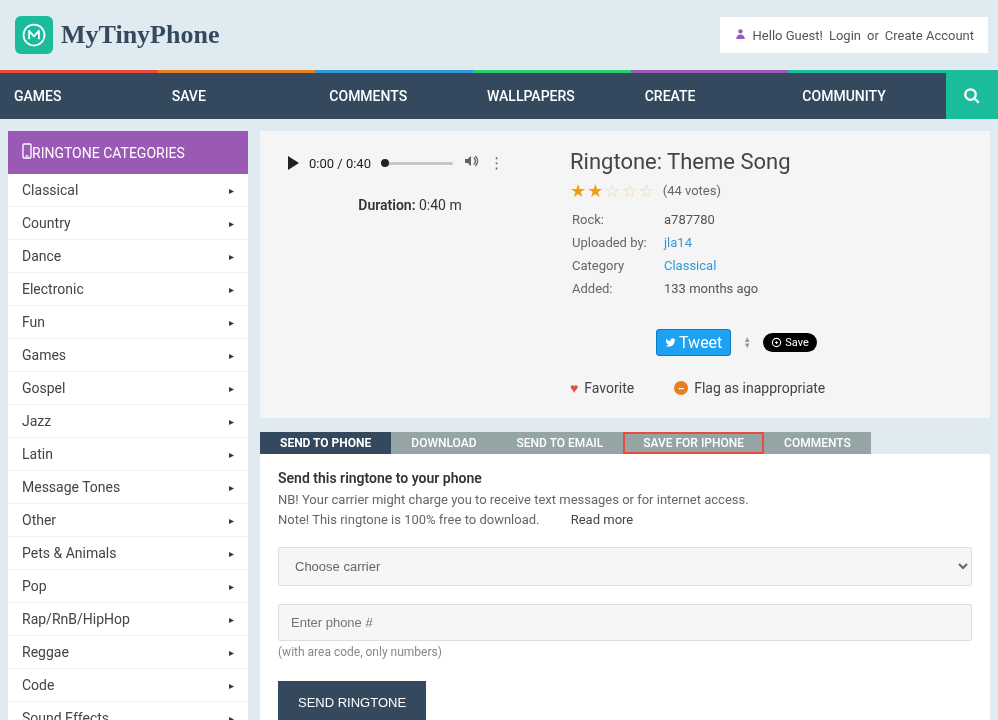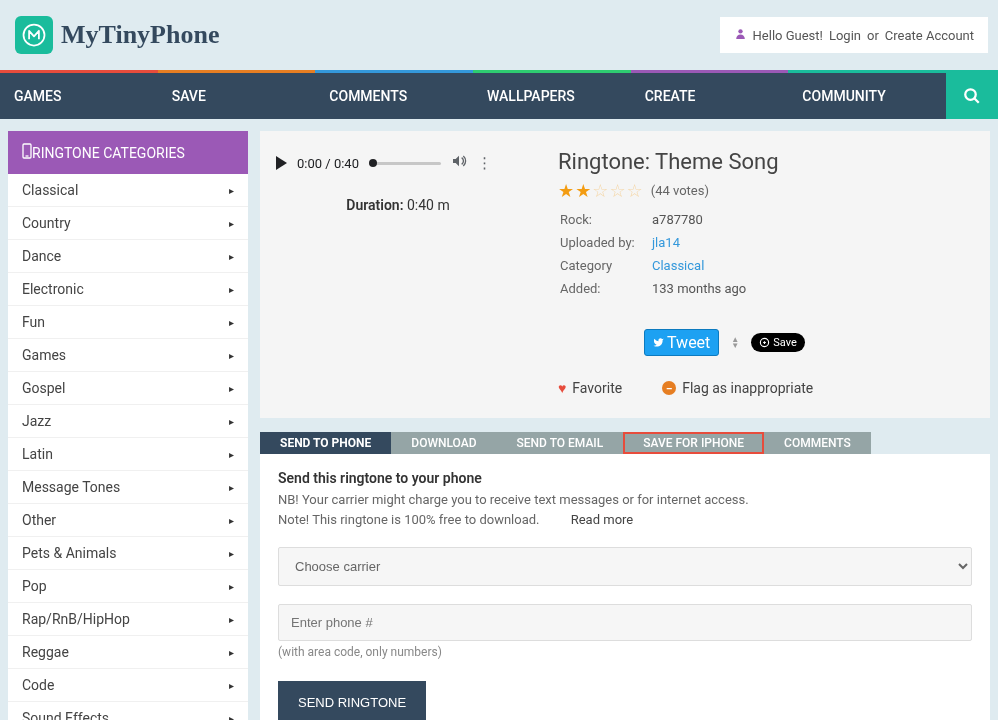--- a/index.html
+++ b/index.html
@@ -21,21 +21,21 @@
 .nav-item.create { border-color: #9b59b6; }
 .nav-item.community { border-color: #1abc9c; }
 .nav-search { width: 52px; background: #1abc9c; border-top: 3px solid #1abc9c; display: flex; align-items: center; justify-content: center; color: #fff; }
 .main { display: flex; gap: 12px; padding: 12px 8px; background: #dfebf0; }
 .sidebar { width: 240px; }
 .sb-header { background: #9b59b6; color: #fff; padding: 12px 14px; font-size: 14px; display: flex; align-items: center; gap: 0; }
 .sb-list { background: #fff; }
 .sb-item { display: flex; justify-content: space-between; align-items: center; padding: 8px 14px; font-size: 14px; color: #444; border-bottom: 1px solid #f0f0f0; cursor: pointer; }
 .sb-item .caret { color: #333; font-size: 10px; }
 .content { flex: 1; }
-.card { background: #f5f5f5; padding: 18px 24px 22px 8px; margin-bottom: 14px; }
+.card { background: #f5f5f5; padding: 18px 24px 22px 20px; margin-bottom: 14px; }
 .card-top { display: flex; gap: 30px; }
 .player-col { width: 260px; }
 .audio-player { display: flex; align-items: center; gap: 10px; color: #202124; font-size: 13px; padding: 4px 0 10px 8px; }
 .play-btn { width: 0; height: 0; border-left: 11px solid #202124; border-top: 7px solid transparent; border-bottom: 7px solid transparent; }
 .prog-bar { width: 72px; height: 3px; background: #c7c7c7; border-radius: 2px; position: relative; }
 .prog-bar::before { content: ""; position: absolute; left: 0; top: -2.5px; width: 8px; height: 8px; border-radius: 50%; background: #202124; }
 .vol-icon, .menu-dots { color: #5f6368; font-size: 15px; }
 .duration { text-align: center; font-size: 14px; color: #333; margin-top: 14px; }
 .duration b { font-weight: 600; }
 .info-col { flex: 1; }

